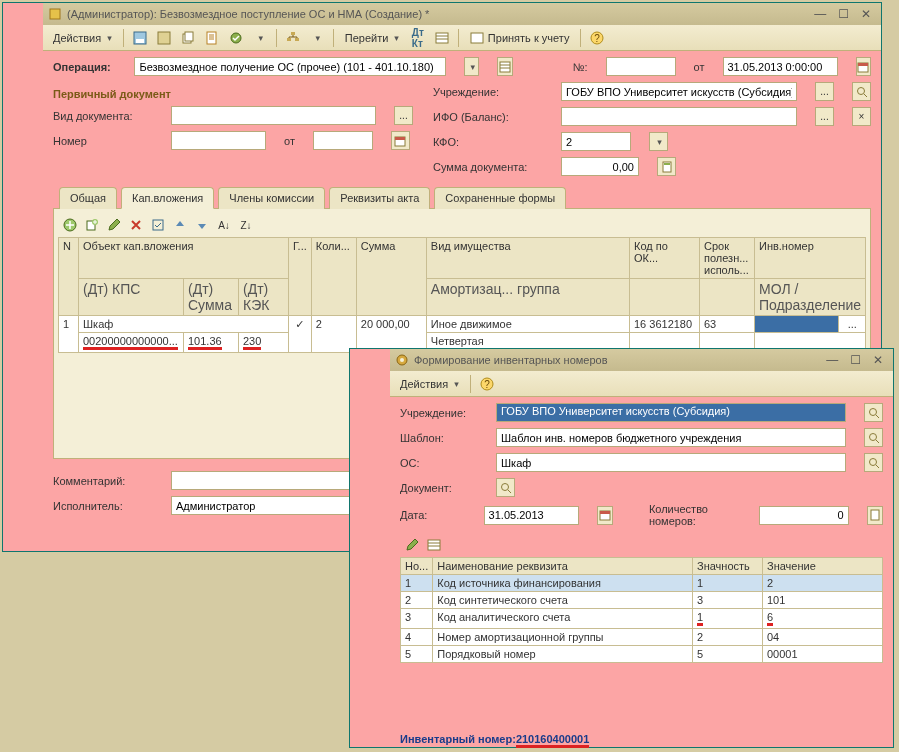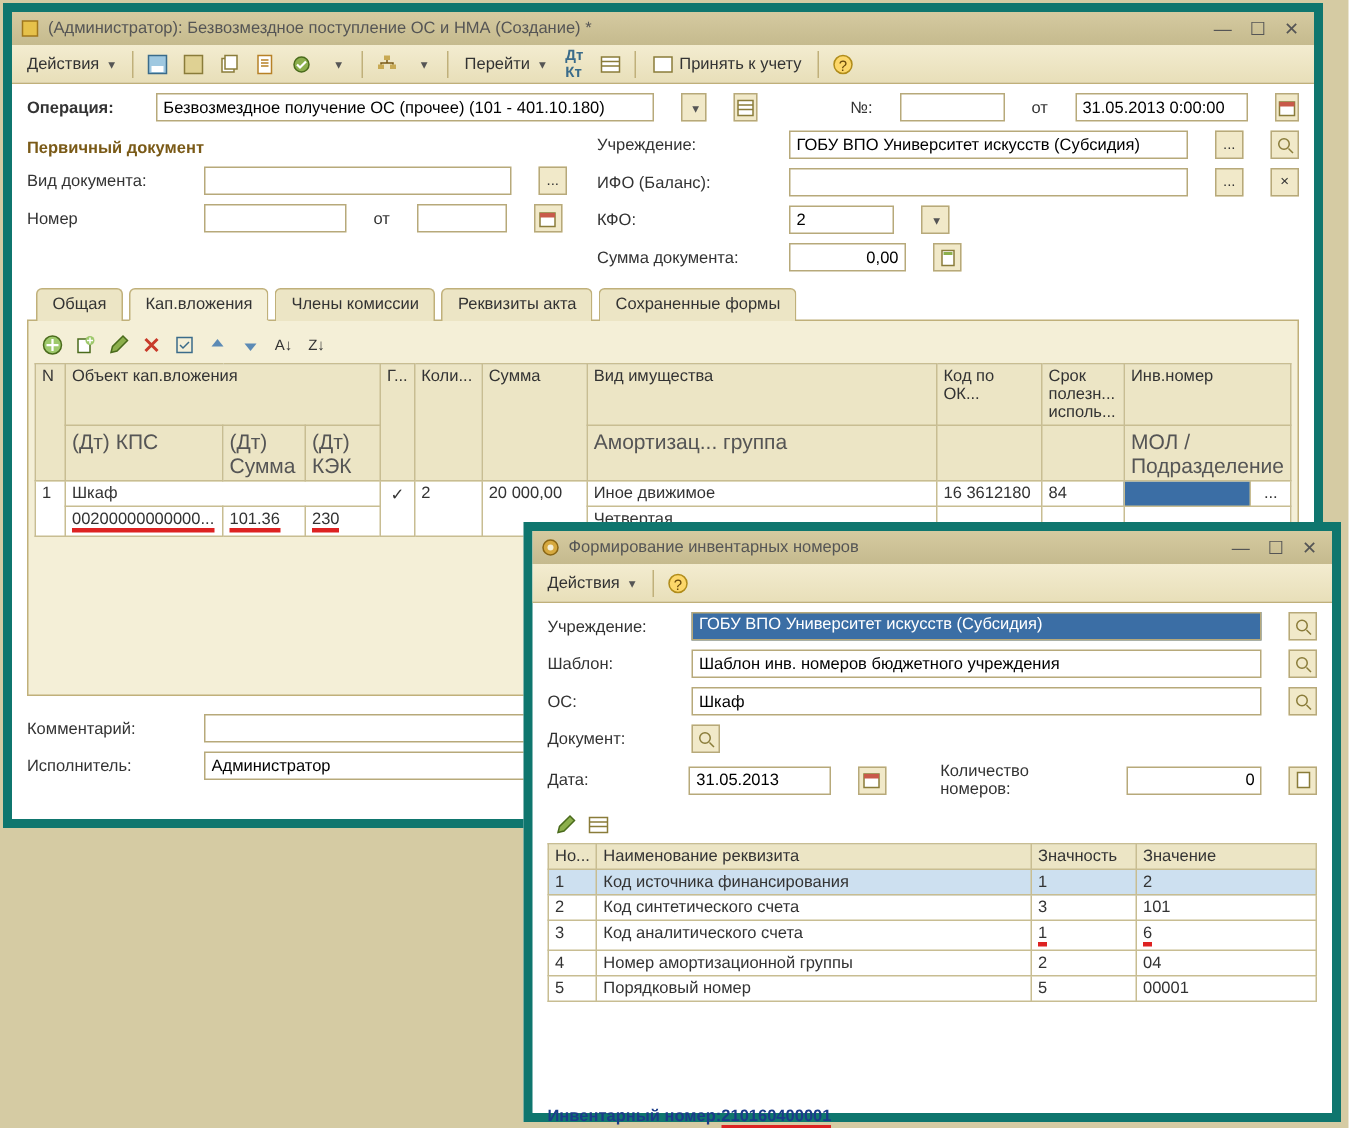--- a/index.html
+++ b/index.html
@@ -8,23 +8,24 @@
     font-family: Tahoma, Arial, sans-serif;
     font-size: 11px;
     background: #d5cba3;
     width: 899px;
     height: 752px;
     position: relative;
     overflow: hidden;
     color: #333;
   }
   .window {
-    border: 6px solid #0f766e;
-    background: #ffffff;
+    border: 1px solid #0f766e;
+    background: #fca5a5;
     position: absolute;
+    padding-left: 40px;
   }
   .titlebar {
     height: 22px;
     background: linear-gradient(#d5caa0, #c5ba8e);
     display: flex;
     align-items: center;
     padding: 0 4px;
     color: #555;
     font-size: 11px;
   }
@@ -335,21 +336,21 @@
           <th class="sub" colspan="2">МОЛ / Подразделение</th>
         </tr>
         <tr>
           <td rowspan="2" class="num-right">1</td>
           <td colspan="3">Шкаф</td>
           <td rowspan="2" style="text-align:center;">✓</td>
           <td rowspan="2" class="num-right">2</td>
           <td rowspan="2" class="num-right">20 000,00</td>
           <td>Иное движимое</td>
           <td>16 3612180</td>
-          <td class="num-right">84</td>
+          <td class="num-right">63</td>
           <td class="selected-cell" style="width:70px;"></td>
           <td style="width:22px;text-align:center;">...</td>
         </tr>
         <tr>
           <td><span class="underline-red">00200000000000...</span></td>
           <td><span class="underline-red">101.36</span></td>
           <td><span class="underline-red">230</span></td>
           <td>Четвертая</td>
           <td></td>
               <td></td>

